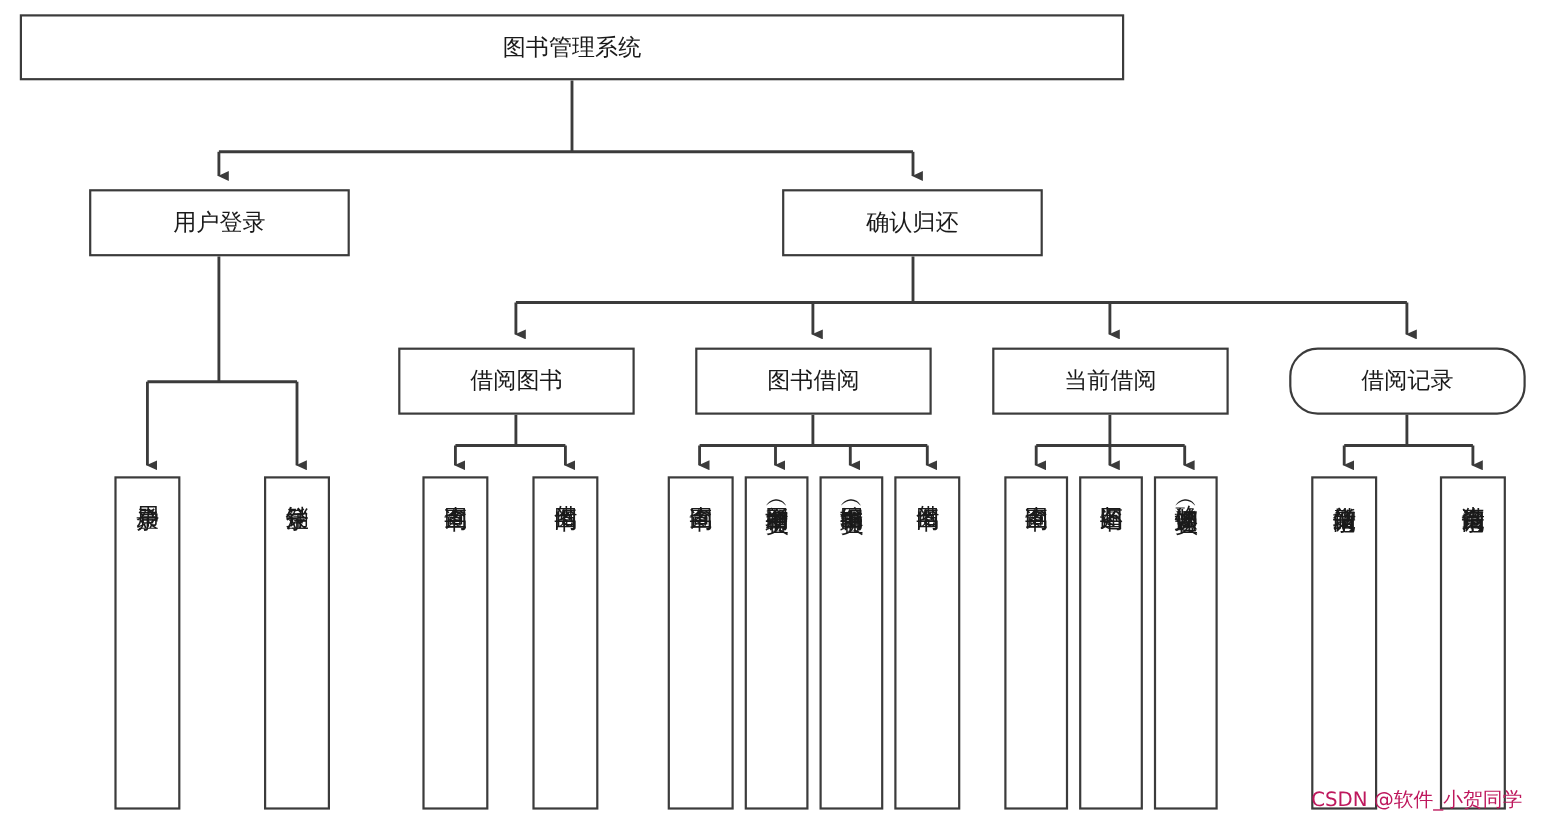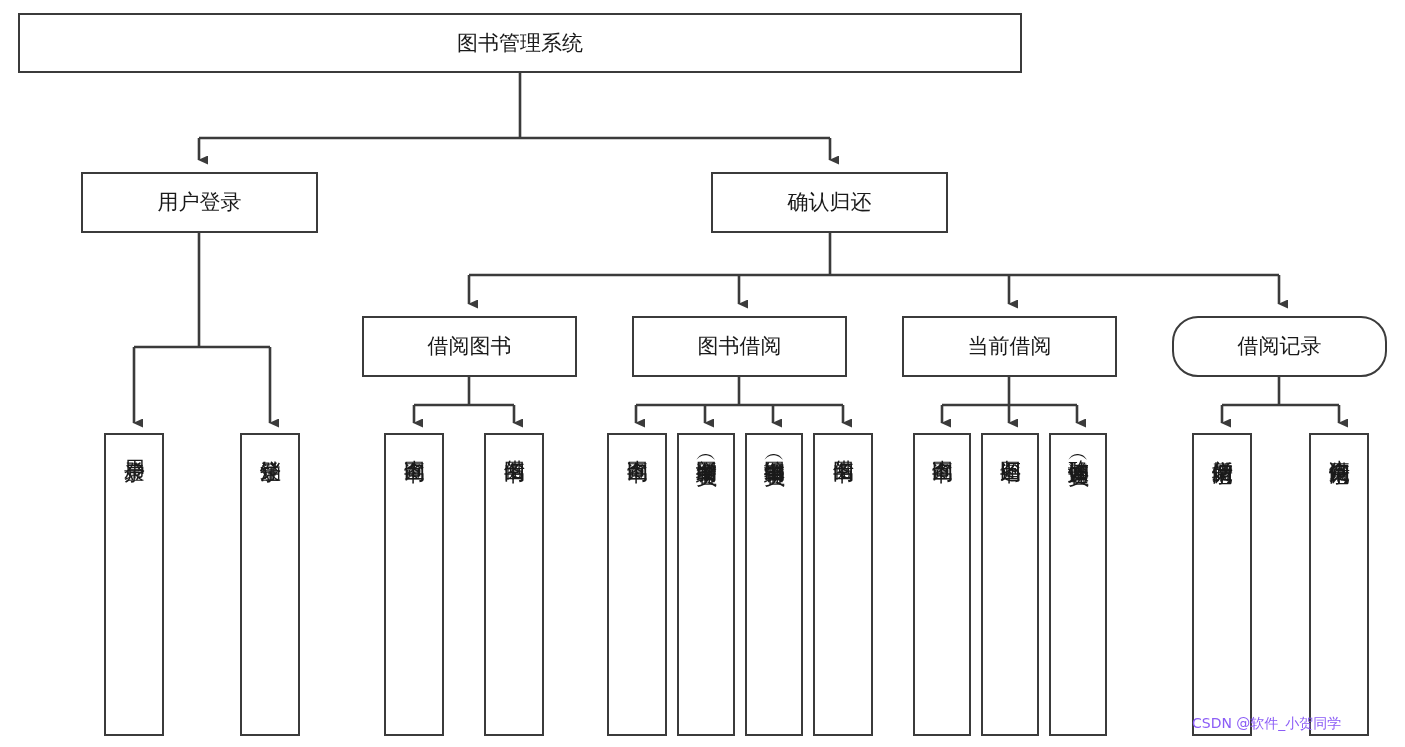--- a/index.html
+++ b/index.html
@@ -53,22 +53,22 @@
     padding-top: 8px;
   }
   .node.vertical .label {
     font-size: 21px;
     writing-mode: vertical-rl;
     text-orientation: upright;
     letter-spacing: 1px;
   }
   .watermark {
     position: absolute;
-    color: #8b5cf6;
-    font-size: 14px;
+    color: #be185d;
+    font-size: 18px;
     font-family: "DejaVu Sans", "Liberation Sans", sans-serif;
     white-space: nowrap;
     pointer-events: none;
   }
 </style>
 </head>
 <body>
 
 <div id="diagram-root">
 

